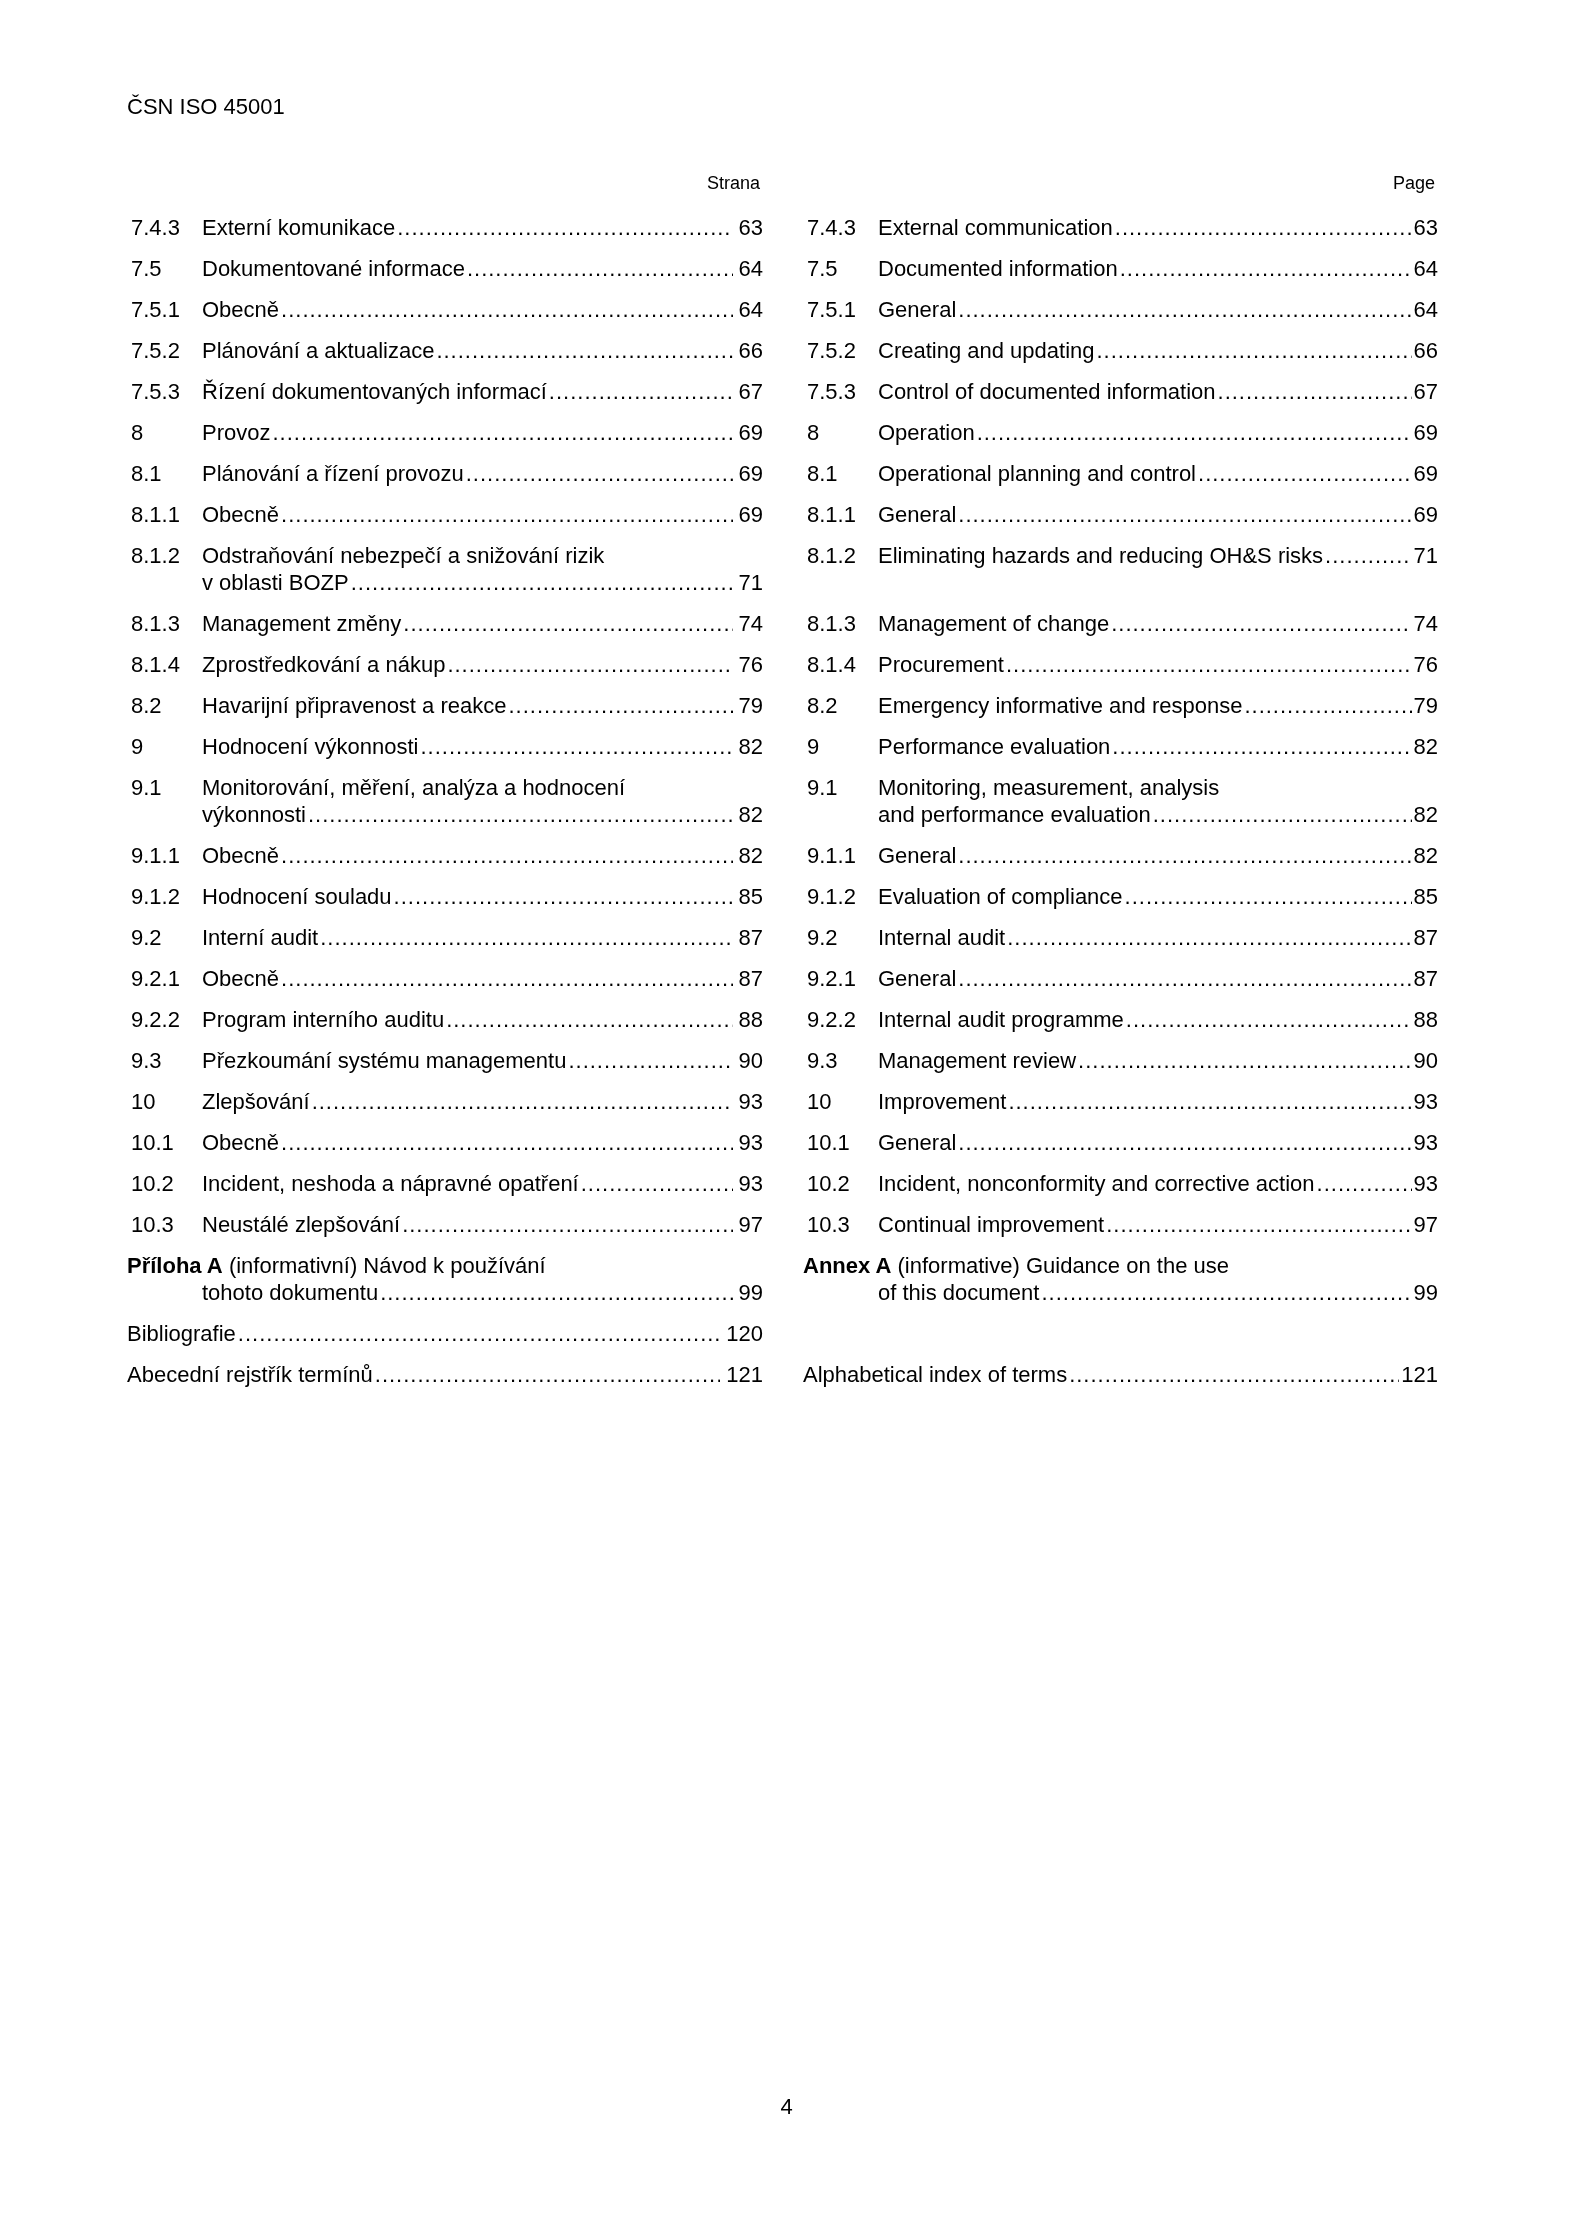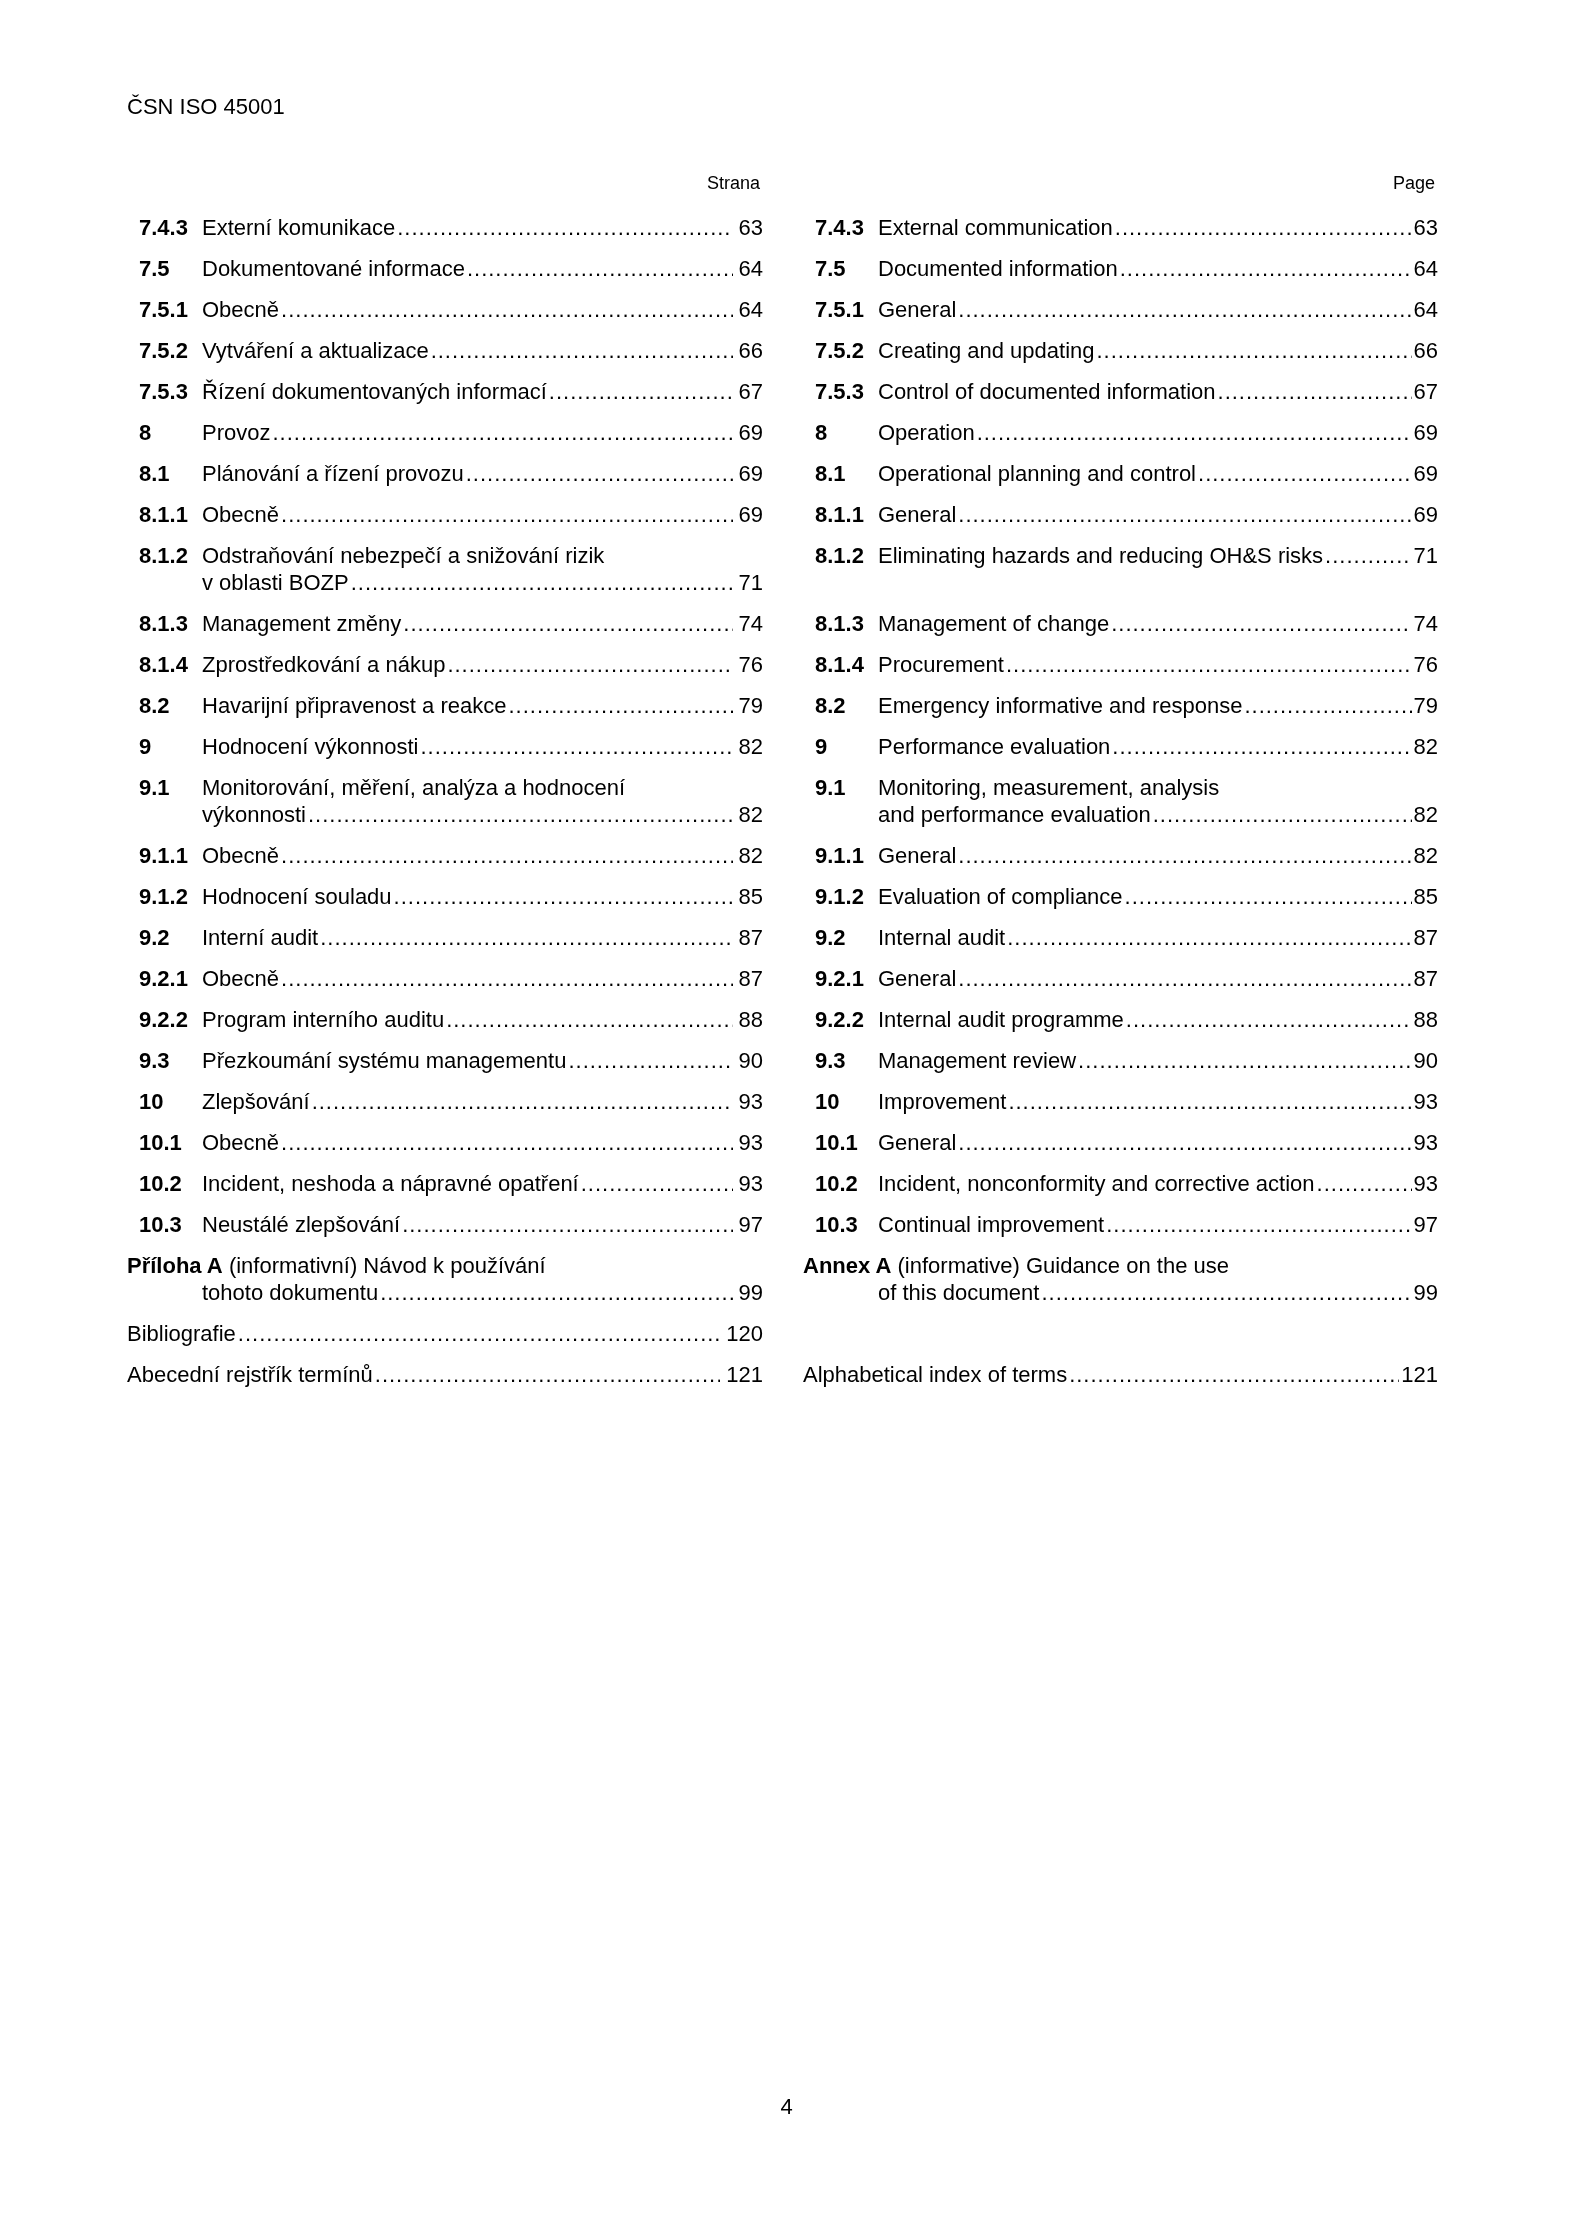--- a/index.html
+++ b/index.html
@@ -4,21 +4,21 @@
 <style>
   html, body { margin: 0; padding: 0; background: #ffffff; }
   body { width: 1573px; height: 2229px; position: relative; overflow: hidden;
          font-family: "Liberation Sans", sans-serif; color: #000000; }
   .doc-header { position: absolute; left: 127px; top: 94px; font-size: 22px; line-height: 26px; }
   .col { position: absolute; top: 0; }
   .col.left { left: 127px; width: 636px; }
   .col.right { left: 803px; width: 635px; }
   .col-head { position: absolute; right: 3px; top: 170px; font-size: 18px; line-height: 26px; }
   .entry { position: absolute; left: 0; right: 0; font-size: 22px; line-height: 27px; }
-  .entry .num { position: absolute; left: 12px; top: 0; font-weight: bold; }
+  .entry .num { position: absolute; left: 4px; top: 0; font-weight: normal; }
   .entry .title-wrap { padding-left: 75px; }
   .entry.nonum .title-wrap { padding-left: 0; }
   .entry .first { display: block; white-space: nowrap; }
   .entry .lead-row { display: flex; align-items: baseline; white-space: nowrap; }
   .entry .lead-row .t { flex: 0 0 auto; text-align: center; }
   .entry .dots { flex: 1 1 auto; overflow: hidden; white-space: nowrap; margin: 0 2px 0 2px; letter-spacing: 1px; }
   .entry .dots::before { content: "................................................................................................................................................................................................................"; }
   .entry .pg { flex: 0 0 auto; }
   .col.left .entry .pg { margin-left: 4px; }
   .annex .lead-row { padding-left: 75px; }
@@ -59,21 +59,21 @@
           <span class="t">Obecně</span>
           <span class="dots"></span>
           <span class="pg">64</span>
         </div>
       </div>
     </div>
     <div class="entry" style="top: 337px;">
       <span class="num">7.5.2</span>
       <div class="title-wrap">
         <div class="lead-row">
-          <span class="t">Vytváření a aktualizace</span>
+          <span class="t">Plánování a aktualizace</span>
           <span class="dots"></span>
           <span class="pg">66</span>
         </div>
       </div>
     </div>
     <div class="entry" style="top: 378px;">
       <span class="num">7.5.3</span>
       <div class="title-wrap">
         <div class="lead-row">
           <span class="t">Řízení dokumentovaných informací</span>

